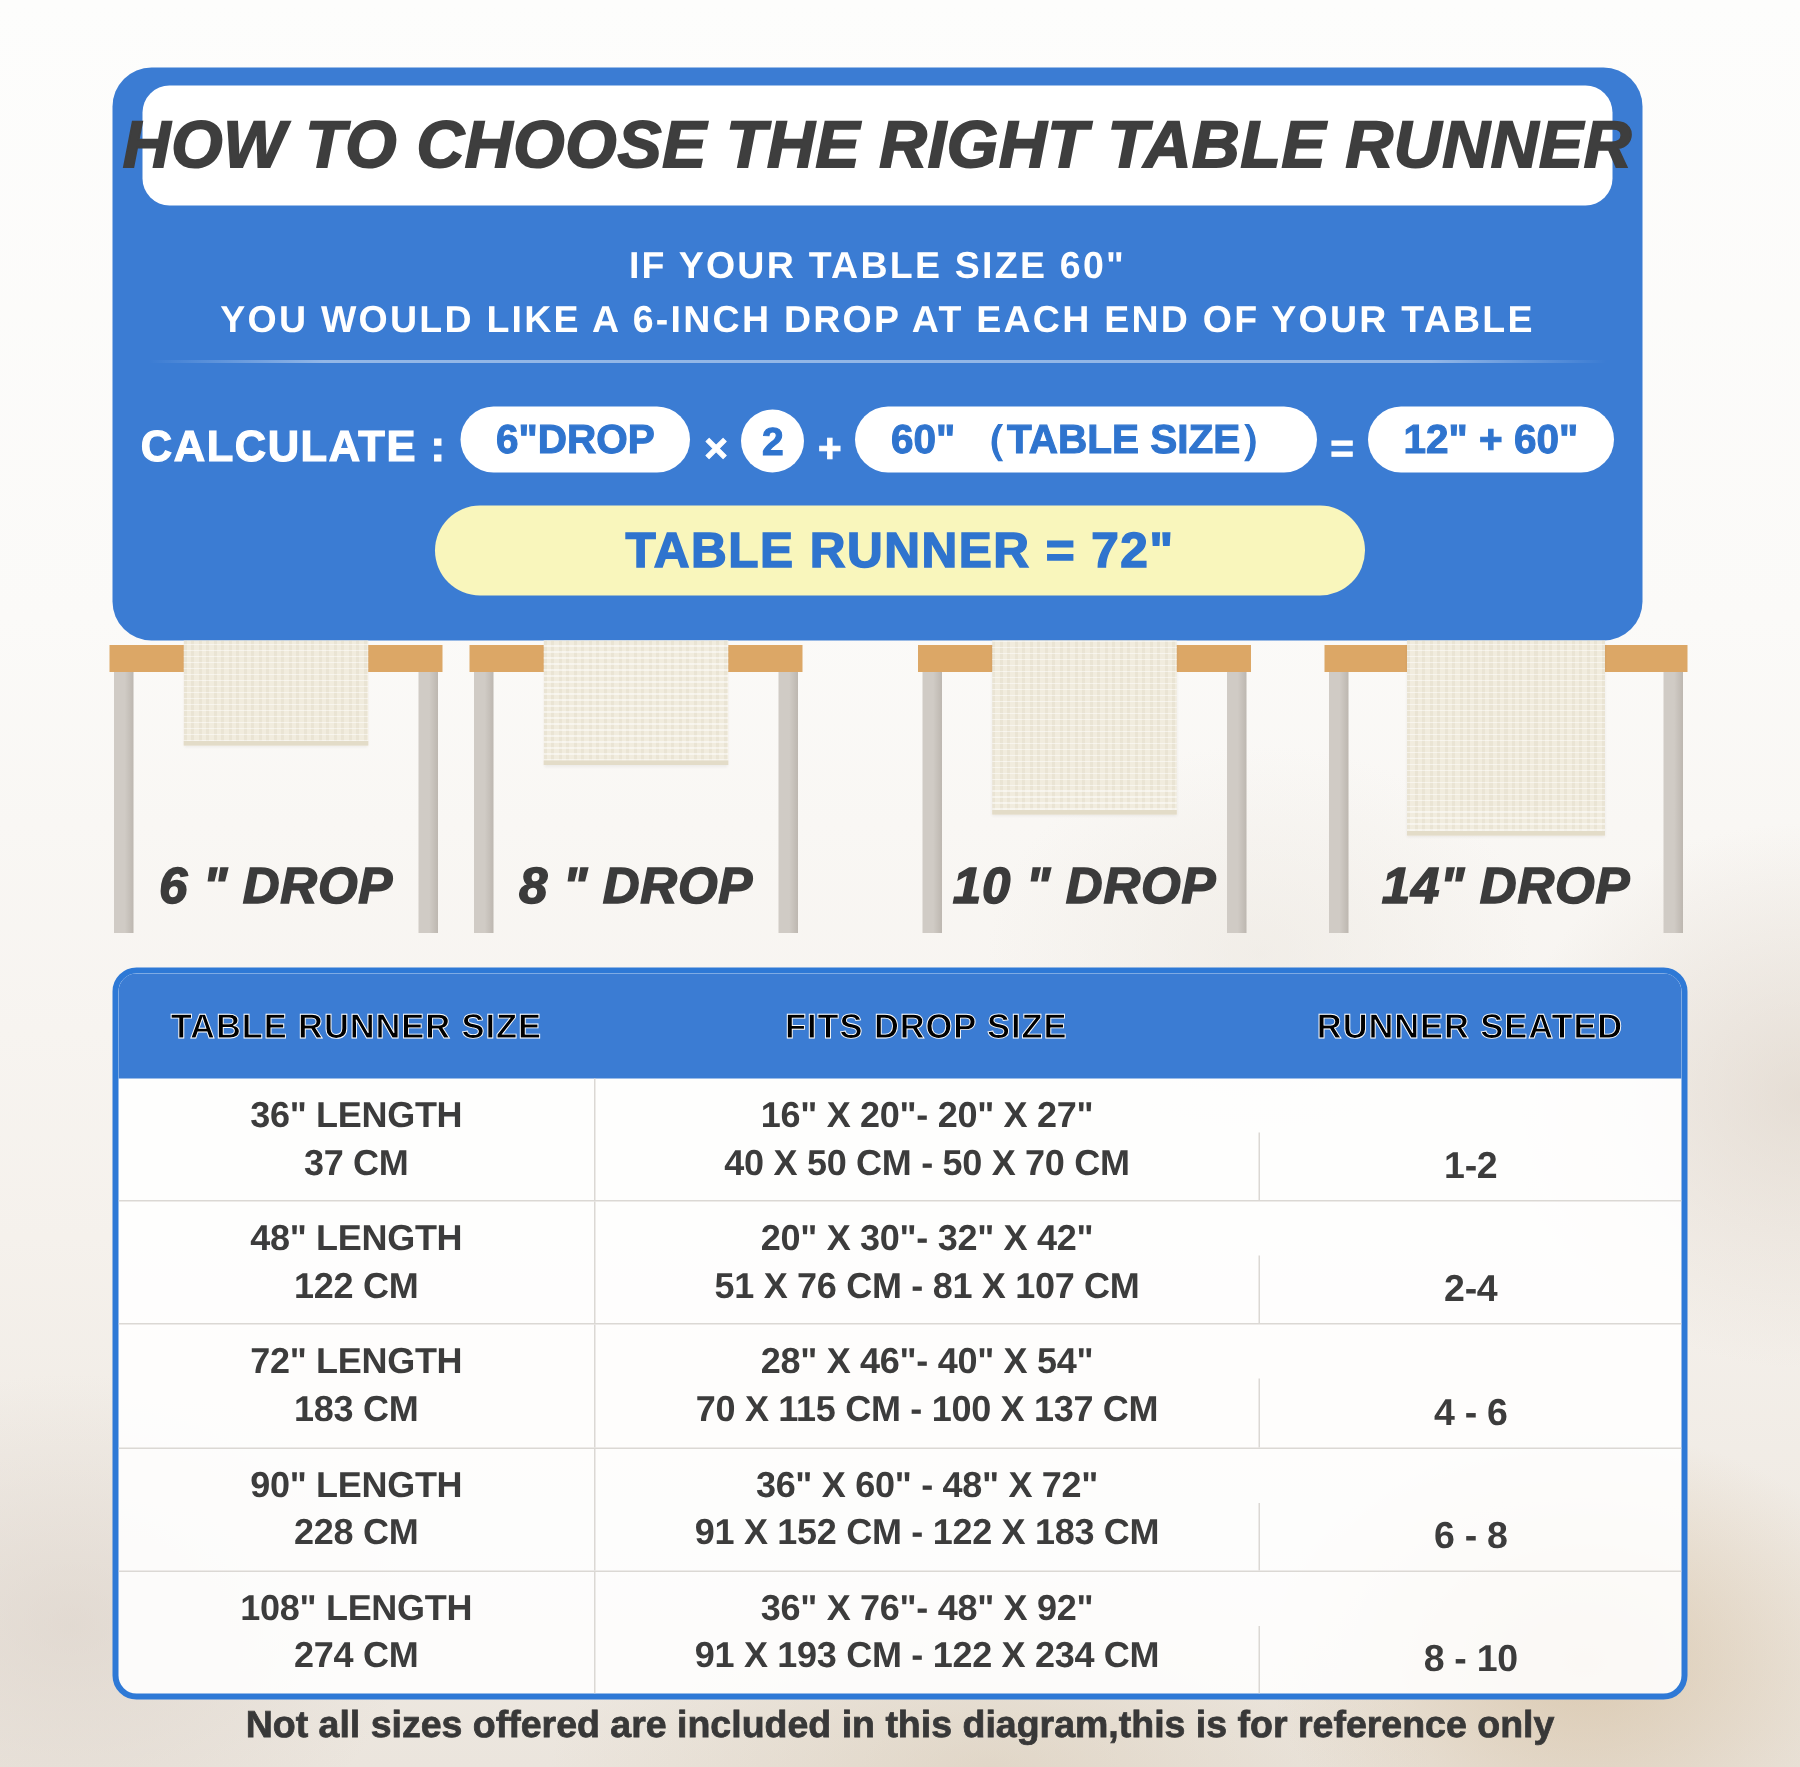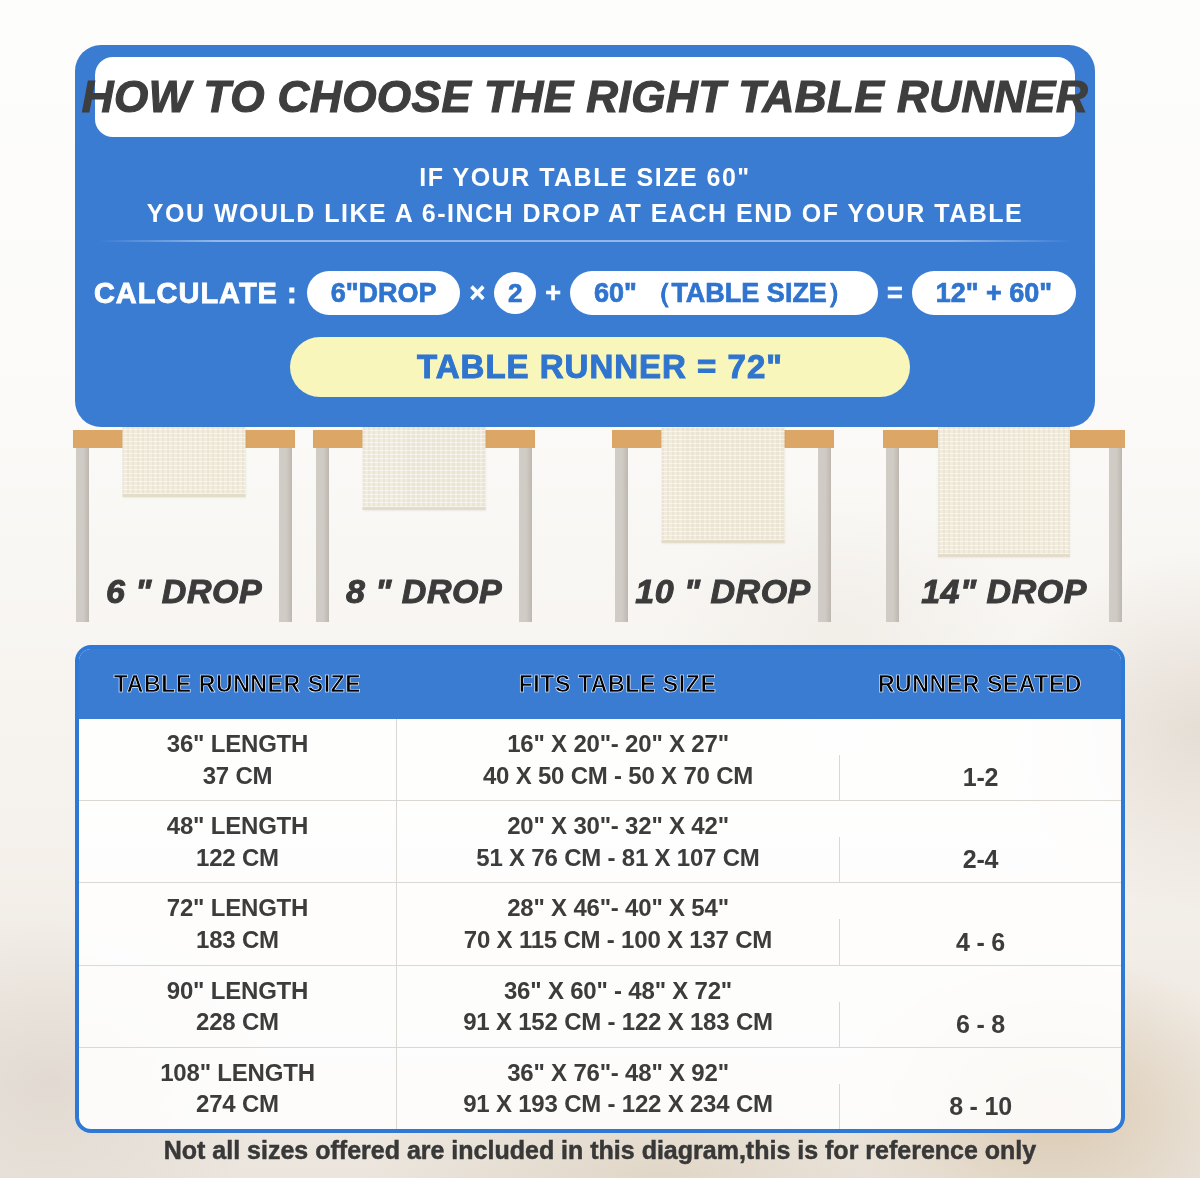--- a/index.html
+++ b/index.html
@@ -43,21 +43,21 @@
     font-weight: bold; font-size: 25px; letter-spacing: 1.5px; white-space: nowrap;
   }
   .sub1 { top: 118px; }
   .sub2 { top: 154px; }
   .divider {
     position: absolute; top: 195px; left: 24px; right: 24px; height: 2px;
     background: linear-gradient(90deg, transparent, rgba(255,255,255,0.45) 12%, rgba(255,255,255,0.45) 88%, transparent);
   }
   .calc-row {
     position: absolute; top: 226px; left: 0; width: 100%; height: 44px;
-    display: flex; align-items: center; justify-content: center; gap: 9px;
+    display: flex; align-items: flex-end; justify-content: center; gap: 9px;
   }
   .calc-label {
     color: #fff; font-size: 29px; font-weight: bold; letter-spacing: 1px;
     -webkit-text-stroke: 0.8px #ffffff; white-space: nowrap;
   }
   .pill {
     background: #ffffff; color: #2F74CE; height: 44px; line-height: 44px;
     border-radius: 24px; padding: 0 24px; font-size: 27px; font-weight: bold;
     -webkit-text-stroke: 0.7px #2F74CE; white-space: nowrap;
   }
@@ -195,21 +195,21 @@
     <div class="leg leg-l"></div>
     <div class="leg leg-r"></div>
     <div class="ttop"></div>
     <div class="runner"></div>
     <div class="drop-label">14" DROP</div>
   </div>
 
   <section class="size-table">
     <div class="thead">
       <div class="th">TABLE RUNNER SIZE</div>
-      <div class="th">FITS TABLE SIZE</div>
+      <div class="th">FITS DROP SIZE</div>
       <div class="th">RUNNER SEATED</div>
     </div>
     <div class="tbody">
 
       <div class="tr">
         <div class="td">
           <div>36" LENGTH</div>
           <div>37 CM</div>
         </div>
         <div class="td">

